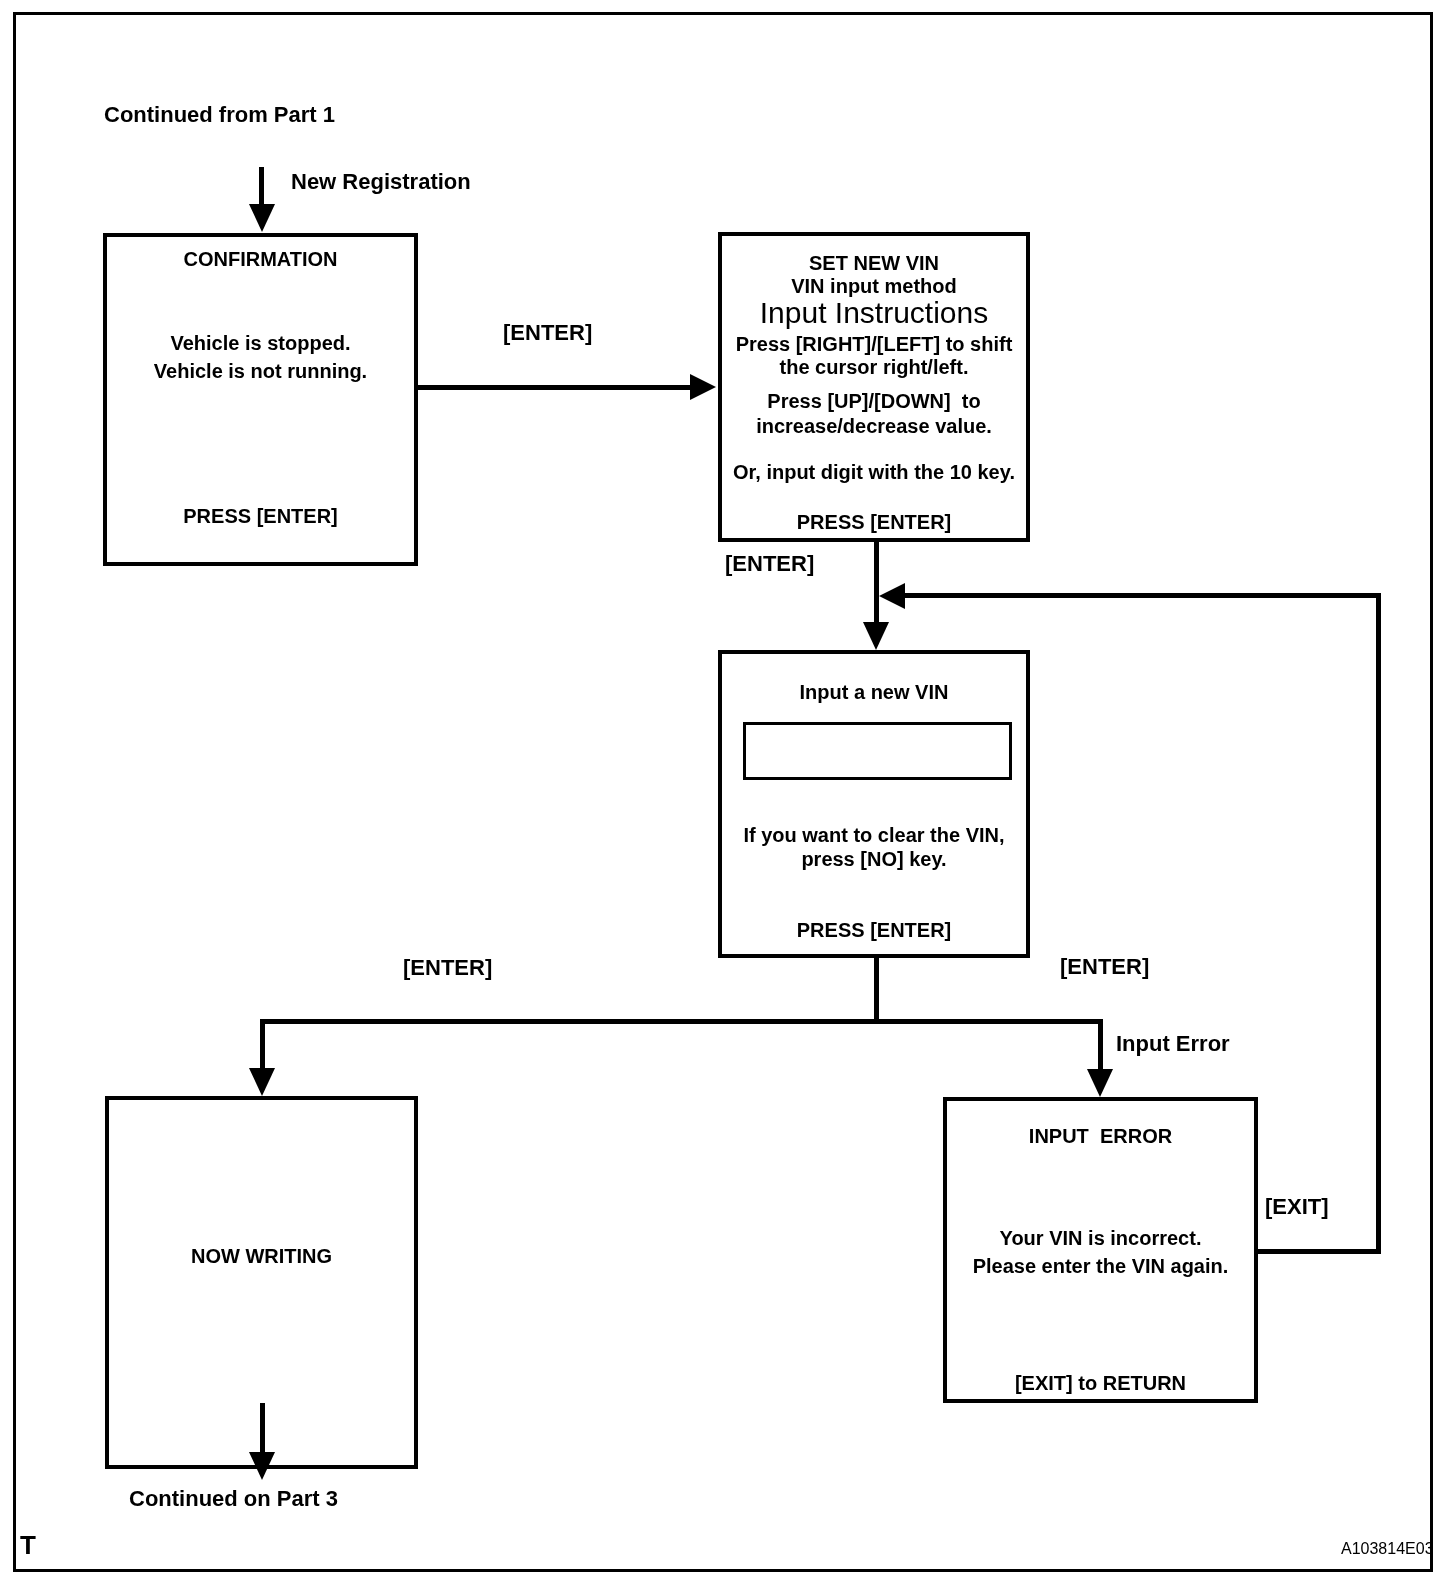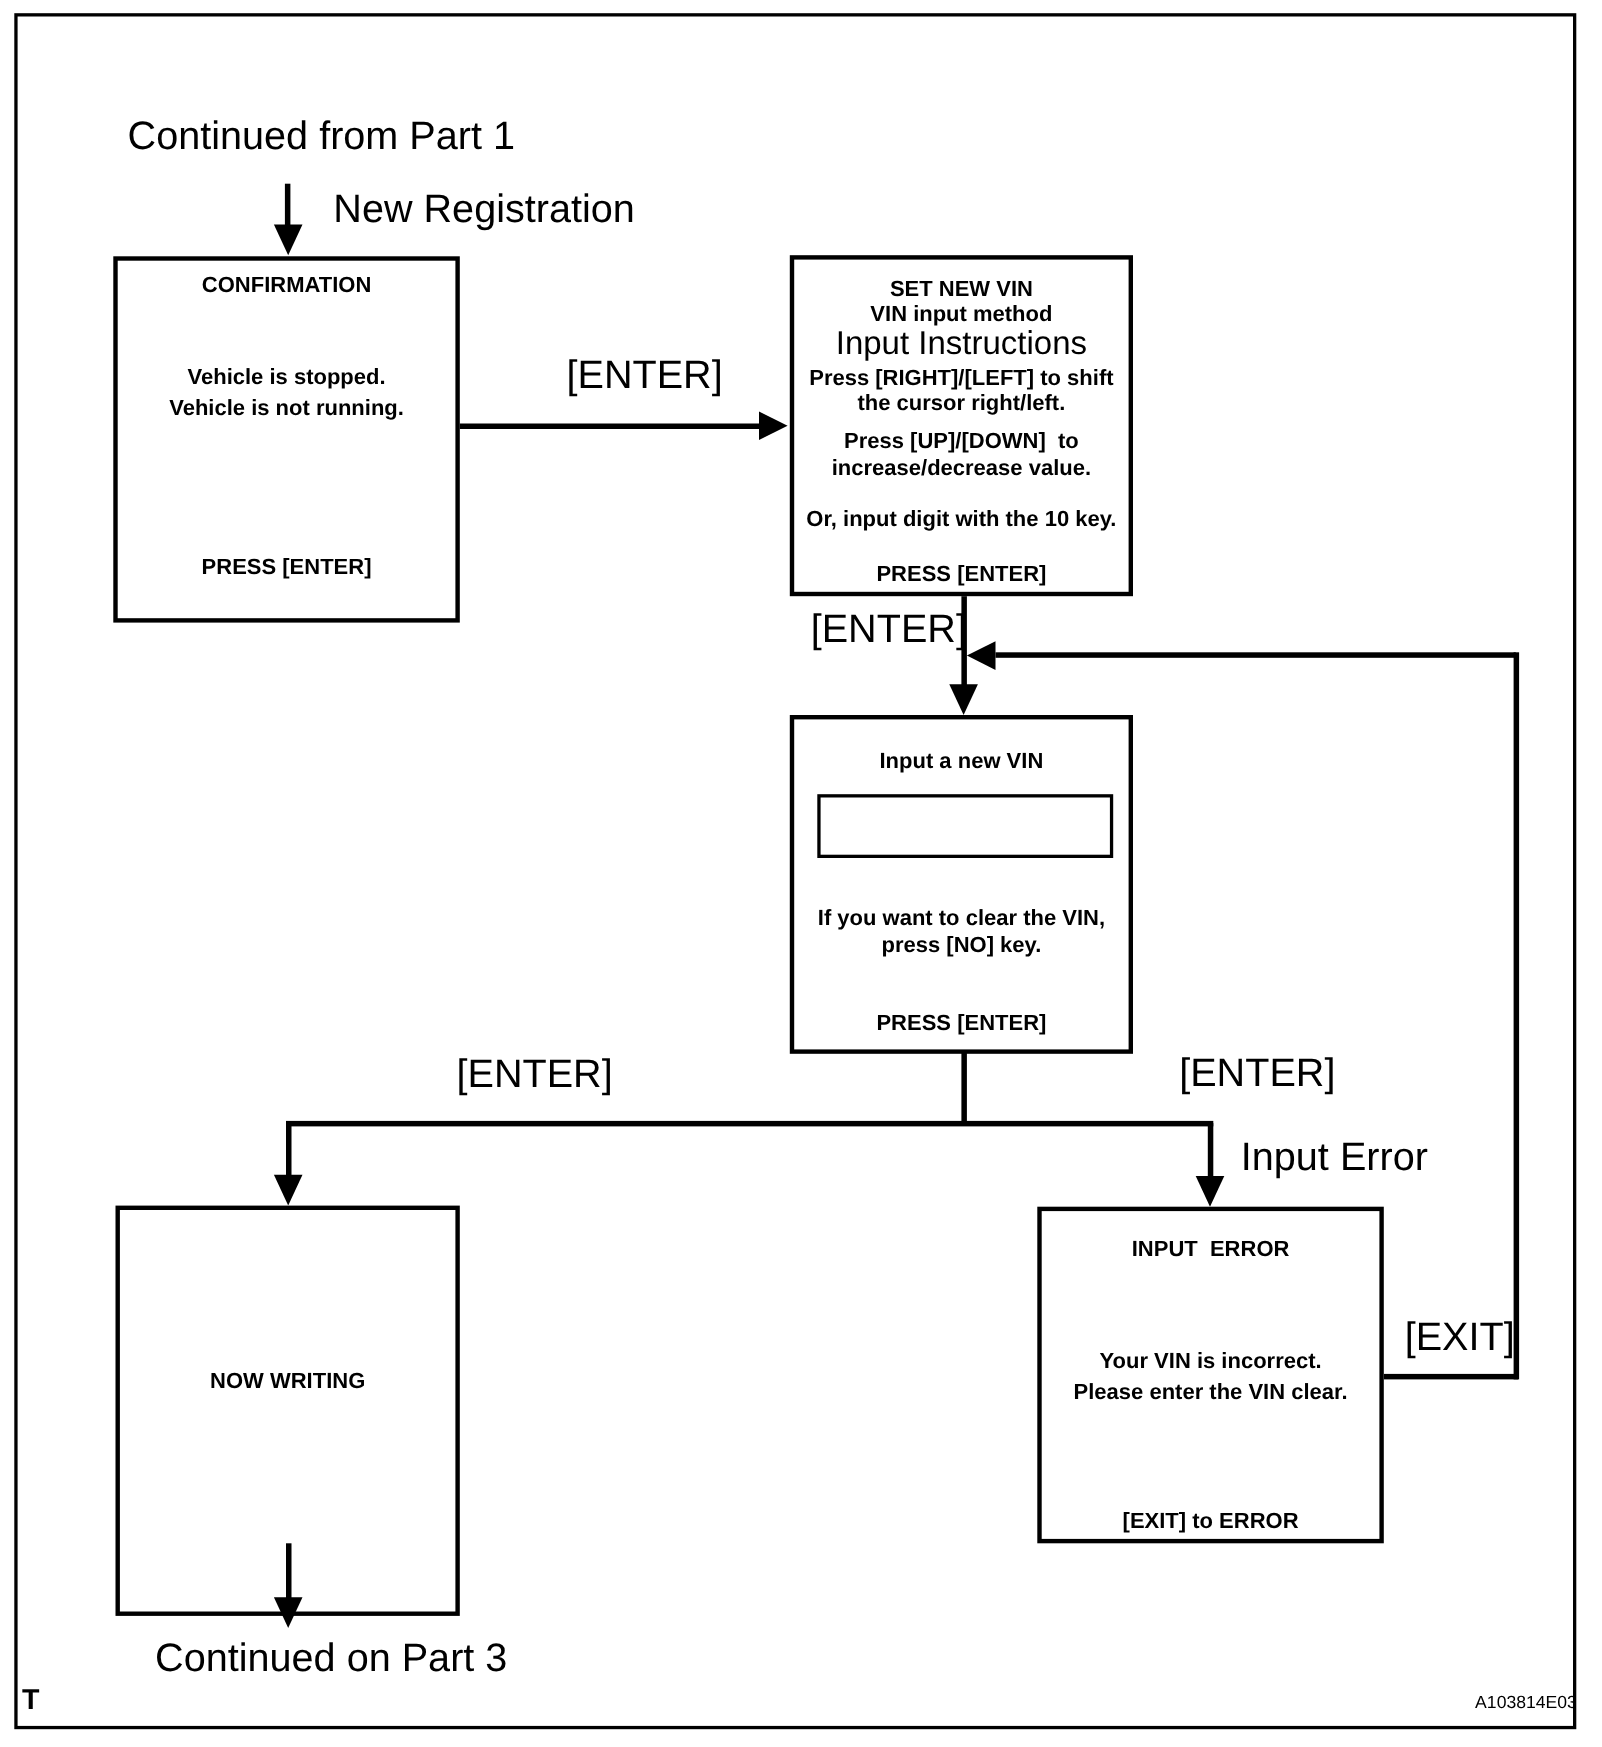--- a/index.html
+++ b/index.html
@@ -21,21 +21,21 @@
   #node-input-new-vin{ left:718px; top:650px; width:312px; height:308px; }
   #node-now-writing  { left:105px; top:1096px; width:313px; height:373px; }
   #node-input-error  { left:943px; top:1097px; width:315px; height:306px; }
 
   .bt {
     position:absolute; left:0; width:100%; text-align:center;
     font-weight:bold; font-size:20px; line-height:1.1; white-space:pre-wrap;
   }
   .bt.reg { font-weight:normal; font-size:30px; }
 
-  .flow-label { position:absolute; font-size:36px; font-weight:normal; white-space:pre;margin-left:12px; }
+  .flow-label { position:absolute; font-size:22px; font-weight:bold; white-space:pre; }
 
   .line { position:absolute; background:#000; }
   .ah { position:absolute; width:0; height:0; }
   .ah-right { border-top:13px solid transparent; border-bottom:13px solid transparent; border-left:26px solid #000; }
   .ah-left  { border-top:13px solid transparent; border-bottom:13px solid transparent; border-right:26px solid #000; }
   .ah-down  { border-left:13px solid transparent; border-right:13px solid transparent; border-top:28px solid #000; }
 
   .vin-field {
     position:absolute; left:21px; top:68px; width:269px; height:58px;
     border:3px solid #000; box-sizing:border-box; background:#fff;
@@ -110,22 +110,22 @@
   <div class="flow-label" style="left:1060px; top:954px;">[ENTER]</div>
   <div class="flow-label" style="left:1116px; top:1031px;">Input Error</div>
 
   <div class="node" id="node-now-writing">
     <div class="bt" style="top:145px;">NOW WRITING</div>
   </div>
 
   <div class="node" id="node-input-error">
     <div class="bt" style="top:24px;">INPUT  ERROR</div>
     <div class="bt" style="top:126px;">Your VIN is incorrect.</div>
-    <div class="bt" style="top:154px;">Please enter the VIN clear.</div>
-    <div class="bt" style="top:271px;">[EXIT] to ERROR</div>
+    <div class="bt" style="top:154px;">Please enter the VIN again.</div>
+    <div class="bt" style="top:271px;">[EXIT] to RETURN</div>
   </div>
 
   <div class="line" style="left:260px; top:1403px; width:5px; height:50px;"></div>
   <div class="ah ah-down" style="left:249px; top:1452px;"></div>
   <div class="flow-label" style="left:129px; top:1486px;">Continued on Part 3</div>
 
   <div class="page-marker">T</div>
   <div class="figure-id">A103814E03</div>
 
 </div>

